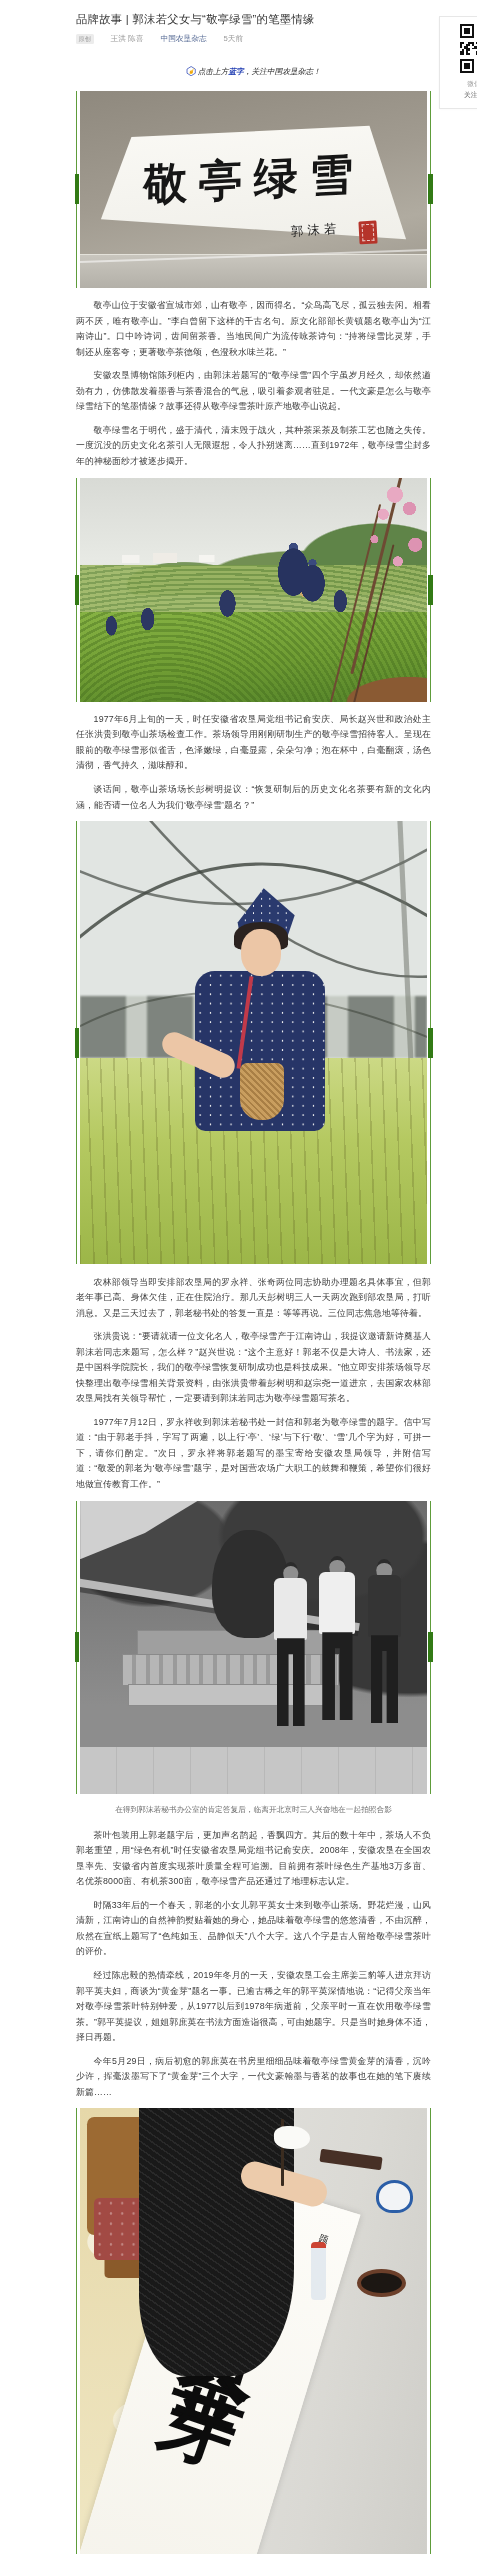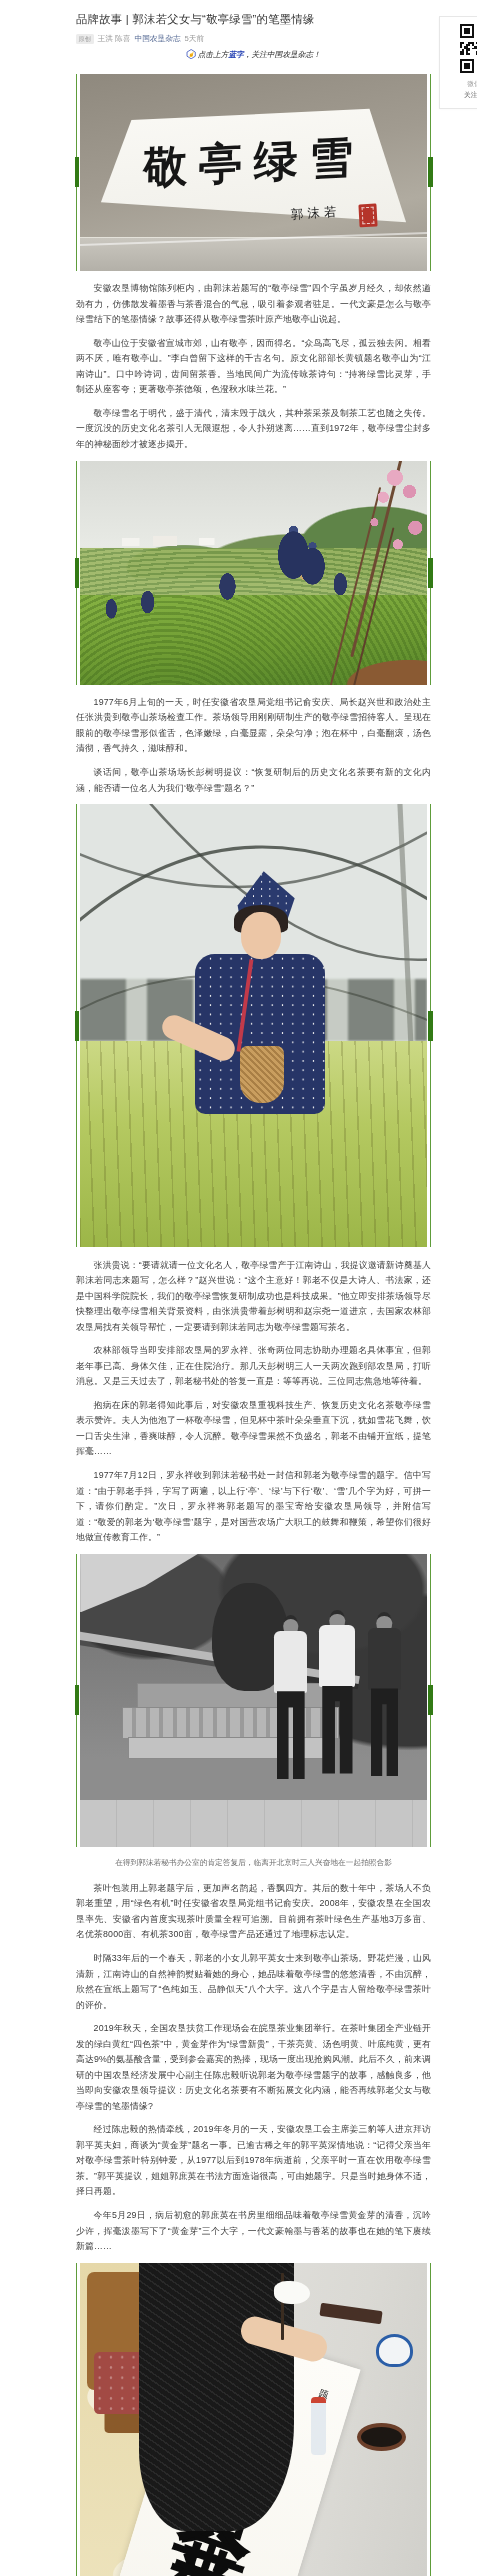--- a/index.html
+++ b/index.html
@@ -2,24 +2,24 @@
 <html style="font-size:8.2px"><head>
 <meta charset="utf-8">
 <style>
   html,body{margin:0;padding:0;background:#fff;}
   .page{position:relative;width:477px;height:3263px;background:#fff;overflow:hidden;
         font-family:"Liberation Sans","DejaVu Sans",sans-serif;}
   .content{width:355px;margin-left:76px;padding-top:12.4px;}
 
   
   .title{font-size:11.3px;line-height:15.5px;color:#333;font-weight:500;letter-spacing:0.3px;margin:0;}
-  .byline{margin-top:6.2px;font-size:7.7px;color:#9a9a9a;display:flex;align-items:center;gap:4px;}
+  .byline{margin-top:6.2px;font-size:7.7px;color:#9a9a9a;display:flex;align-items:center;gap:17px;}
   .badge{background:#ececec;color:#9a9a9a;font-size:6.2px;padding:0.5px 2.6px;border-radius:1.5px;}
   .account{color:#576b95;cursor:pointer;}
-  .follow-note{margin-top:5px;text-align:center;font-size:7.7px;color:#222;
+  .follow-note{margin-top:22px;text-align:center;font-size:7.7px;color:#222;
                font-family:"Liberation Serif","DejaVu Serif",serif;font-style:italic;}
   .follow-note .blue{color:#2440b3;font-weight:bold;}
   .hand-ico{display:inline-block;vertical-align:-2.6px;margin-right:1px;}
 
   
   .qr-float{position:absolute;left:439px;top:15.5px;width:88px;background:#fff;
             border:0.5px solid #e7e7e7;box-shadow:0 0.5px 2.1px rgba(0,0,0,.04);
             padding:7.2px 0 7.2px;text-align:center;}
   .qr-float svg{width:49px;height:49px;display:block;margin:0 auto 5.2px;background:#fff;}
   .qr-float .t1{font-size:6.7px;color:#9a9a9a;line-height:11.3px;}
@@ -425,22 +425,22 @@
         <div class="paper"></div>
         <div class="cal">敬亭绿雪</div>
         <div class="sig">郭沫若</div>
         <div class="seal">
             <i></i>
           </div>
         <div class="glare"></div>
       </div>
     </figure>
 
+    <p class="body">敬亭山位于安徽省宣城市郊，山有敬亭，因而得名。“众鸟高飞尽，孤云独去闲。相看两不厌，唯有敬亭山。”李白曾留下这样的千古名句。原文化部部长黄镇题名敬亭山为“江南诗山”。口中吟诗词，齿间留茶香。当地民间广为流传咏茶诗句：“持将绿雪比灵芽，手制还从座客夸；更著敬亭茶德颂，色澄秋水味兰花。”</p>
     <p class="body">安徽农垦博物馆陈列柜内，由郭沫若题写的“敬亭绿雪”四个字虽岁月经久，却依然遒劲有力，仿佛散发着墨香与茶香混合的气息，吸引着参观者驻足。一代文豪是怎么与敬亭绿雪结下的笔墨情缘？故事还得从敬亭绿雪茶叶原产地敬亭山说起。</p>
-    <p class="body">敬亭山位于安徽省宣城市郊，山有敬亭，因而得名。“众鸟高飞尽，孤云独去闲。相看两不厌，唯有敬亭山。”李白曾留下这样的千古名句。原文化部部长黄镇题名敬亭山为“江南诗山”。口中吟诗词，齿间留茶香。当地民间广为流传咏茶诗句：“持将绿雪比灵芽，手制还从座客夸；更著敬亭茶德颂，色澄秋水味兰花。”</p>
     <p class="body">敬亭绿雪名于明代，盛于清代，清末毁于战火，其种茶采茶及制茶工艺也随之失传。一度沉没的历史文化名茶引人无限遐想，令人扑朔迷离……直到1972年，敬亭绿雪尘封多年的神秘面纱才被逐步揭开。</p>
 
     <figure class="fig">
       <i class="acc l"></i>
         <i class="acc r"></i>
       <div class="ph" id="ph2">
         <div class="hills"></div>
         <div class="houses"></div>
         <div class="rows"></div>
         <div class="fore"></div>
@@ -470,23 +470,22 @@
         <div class="torso"></div>
         <div class="scarf"></div>
         <div class="hair"></div>
         <div class="face"></div>
         <div class="trim"></div>
         <div class="arm"></div>
         <div class="basket"></div>
       </div>
     </figure>
 
+    <p class="body">农林部领导当即安排部农垦局的罗永祥、张奇两位同志协助办理题名具体事宜，但郭老年事已高、身体欠佳，正在住院治疗。那几天彭树明三人一天两次跑到部农垦局，打听消息。又是三天过去了，郭老秘书处的答复一直是：等等再说。三位同志焦急地等待着。</p>
     <p class="body">张洪贵说：“要请就请一位文化名人，敬亭绿雪产于江南诗山，我提议邀请新诗奠基人郭沫若同志来题写，怎么样？”赵兴世说：“这个主意好！郭老不仅是大诗人、书法家，还是中国科学院院长，我们的敬亭绿雪恢复研制成功也是科技成果。”他立即安排茶场领导尽快整理出敬亭绿雪相关背景资料，由张洪贵带着彭树明和赵宗尧一道进京，去国家农林部农垦局找有关领导帮忙，一定要请到郭沫若同志为敬亭绿雪题写茶名。</p>
-    <p class="body">农林部领导当即安排部农垦局的罗永祥、张奇两位同志协助办理题名具体事宜，但郭老年事已高、身体欠佳，正在住院治疗。那几天彭树明三人一天两次跑到部农垦局，打听消息。又是三天过去了，郭老秘书处的答复一直是：等等再说。三位同志焦急地等待着。</p>
-    <p class="body">抱病在床的郭老得知此事后，对安徽农垦重视科技生产、恢复历史文化名茶敬亭绿雪表示赞许。夫人为他泡了一杯敬亭绿雪，但见杯中茶叶朵朵垂直下沉，犹如雪花飞舞，饮一口舌尖生津，香爽味醇，令人沉醉。敬亭绿雪果然不负盛名，郭老不由铺开宣纸，提笔挥毫……</p>
     <p class="body">1977年7月12日，罗永祥收到郭沫若秘书处一封信和郭老为敬亭绿雪的题字。信中写道：“由于郭老手抖，字写了两遍，以上行‘亭’、‘绿’与下行‘敬’、‘雪’几个字为好，可拼一下，请你们酌定。”次日，罗永祥将郭老题写的墨宝寄给安徽农垦局领导，并附信写道：“敬爱的郭老为‘敬亭绿雪’题字，是对国营农场广大职工的鼓舞和鞭策，希望你们很好地做宣传教育工作。”</p>
 
     <figure class="fig">
       <i class="acc l"></i>
         <i class="acc r"></i>
       <div class="ph" id="ph4">
         <div class="foliage"></div>
         <div class="sky"></div>
         <div class="roof"></div>
         <div class="ped">
@@ -510,21 +509,20 @@
             <div class="head"></div>
             <div class="shirt"></div>
             <div class="legs"></div>
           </div>
       </div>
     </figure>
     <div class="caption">在得到郭沫若秘书办公室的肯定答复后，临离开北京时三人兴奋地在一起拍照合影</div>
 
     <p class="body">茶叶包装用上郭老题字后，更加声名鹊起，香飘四方。其后的数十年中，茶场人不负郭老重望，用“绿色有机”时任安徽省农垦局党组书记俞安庆。2008年，安徽农垦在全国农垦率先、安徽省内首度实现茶叶质量全程可追溯。目前拥有茶叶绿色生产基地3万多亩、名优茶8000亩、有机茶300亩，敬亭绿雪产品还通过了地理标志认定。</p>
     <p class="body">时隔33年后的一个春天，郭老的小女儿郭平英女士来到敬亭山茶场。野花烂漫，山风清新，江南诗山的自然神韵熨贴着她的身心，她品味着敬亭绿雪的悠悠清香，不由沉醉，欣然在宣纸上题写了“色纯如玉、品静似天”八个大字。这八个字是古人留给敬亭绿雪茶叶的评价。</p>
-    <p class="body">2019年秋天，全国农垦扶贫工作现场会在皖垦茶业集团举行。在茶叶集团全产业链开发的绿白黄红“四色茶”中，黄金芽作为“绿雪新贵”，干茶亮黄、汤色明黄、叶底纯黄，更有高达9%的氨基酸含量，受到参会嘉宾的热捧，现场一度出现抢购风潮。此后不久，前来调研的中国农垦经济发展中心副主任陈忠毅听说郭老为敬亭绿雪题字的故事，感触良多，他当即向安徽农垦领导提议：历史文化名茶要有不断拓展文化内涵，能否再续郭老父女与敬亭绿雪的笔墨情缘?</p>
     <p class="body">经过陈忠毅的热情牵线，2019年冬月的一天，安徽农垦工会主席姜三豹等人进京拜访郭平英夫妇，商谈为“黄金芽”题名一事。已逾古稀之年的郭平英深情地说：“记得父亲当年对敬亭绿雪茶叶特别钟爱，从1977以后到1978年病逝前，父亲平时一直在饮用敬亭绿雪茶。”郭平英提议，姐姐郭庶英在书法方面造诣很高，可由她题字。只是当时她身体不适，择日再题。</p>
     <p class="body">今年5月29日，病后初愈的郭庶英在书房里细细品味着敬亭绿雪黄金芽的清香，沉吟少许，挥毫泼墨写下了“黄金芽”三个大字，一代文豪翰墨与香茗的故事也在她的笔下赓续新篇……</p>
 
     <figure class="fig">
 
       <div class="ph" id="ph5">
         <div class="floor"></div>
         <div class="chair"></div>
         <div class="cushion"></div>
         <div class="table"></div>

